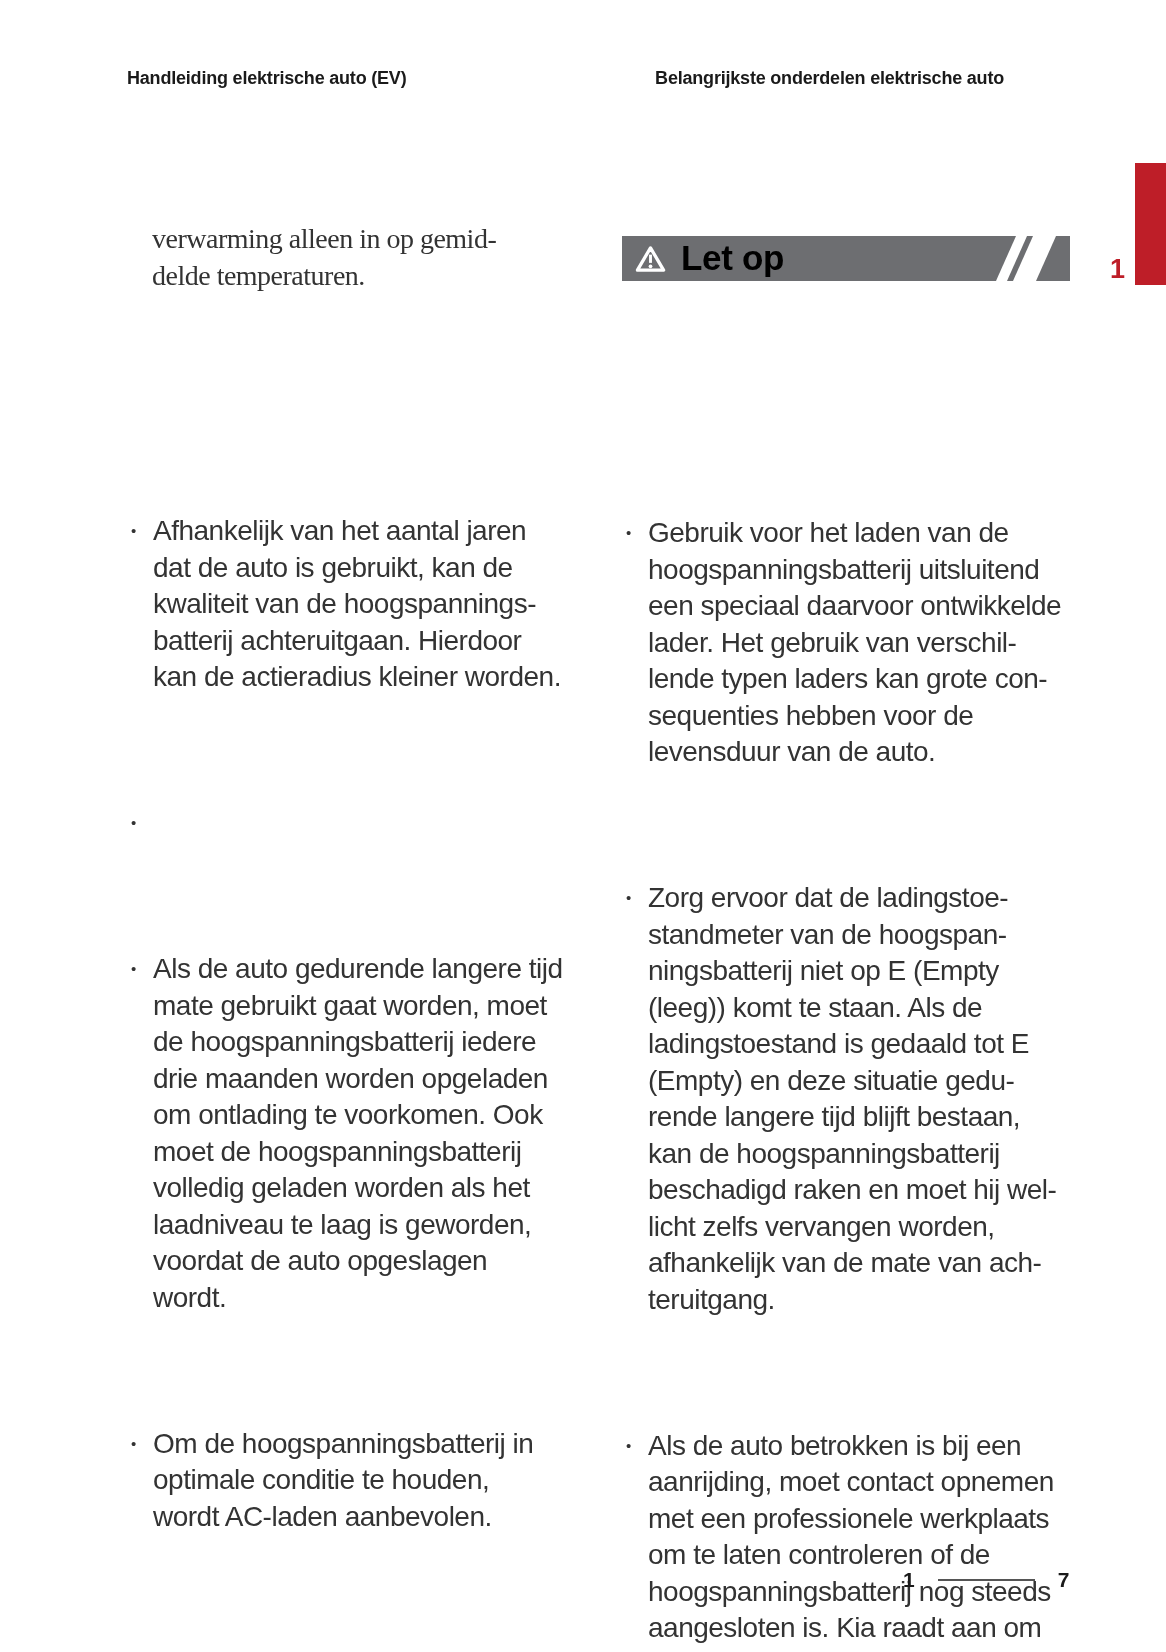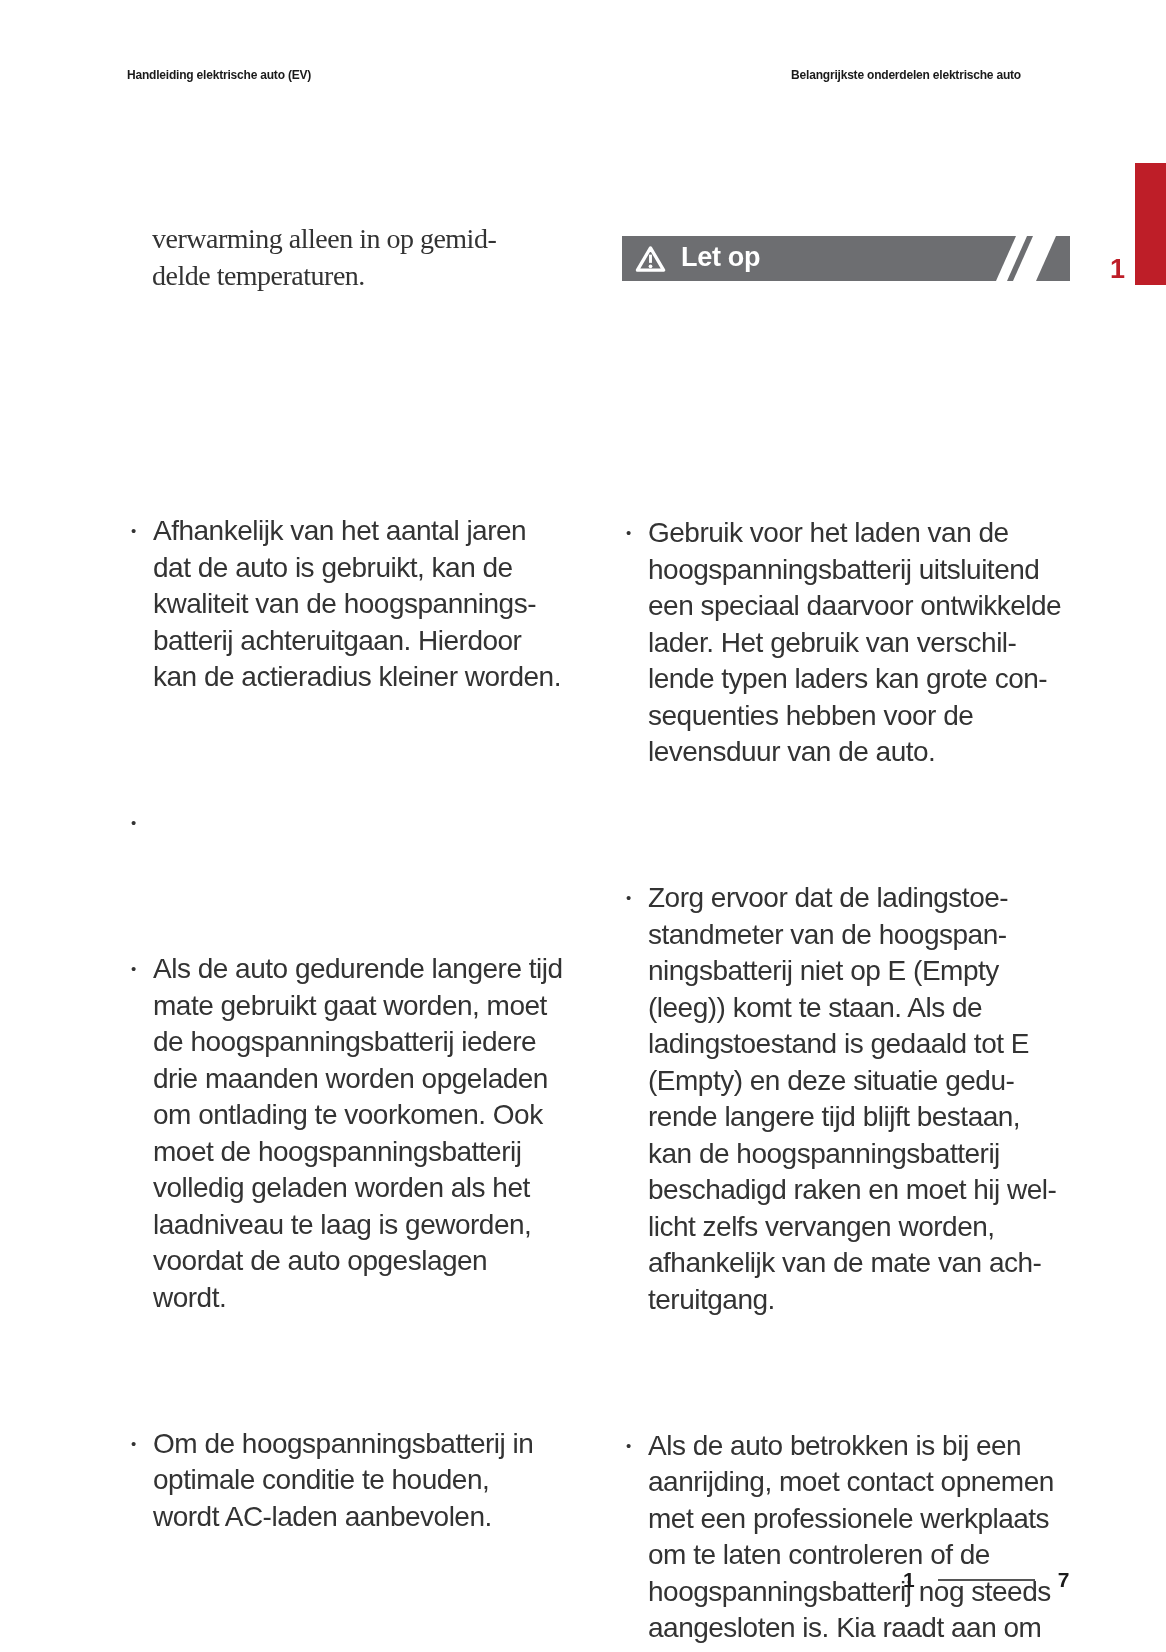--- a/index.html
+++ b/index.html
@@ -9,28 +9,28 @@
     height: 1652px;
     background: #fff;
     overflow: hidden;
     font-family: "Liberation Sans", sans-serif;
     color: var(--text, #333);
   }
   
   .hdr {
     position: absolute;
     top: 68px;
-    font-size: 12px;
+    font-size: 18px;
     font-weight: bold;
     color: #1a1a1a;
     letter-spacing: -0.2px;
     white-space: pre;
   }
   .hdr-left  { left: 127px; }
-  .hdr-right { right: 145px; }
+  .hdr-right { right: 162px; }
 
   
   .bodytext {
     font-size: 28px;
     line-height: 36.5px;
     letter-spacing: -0.5px;
     color: #333;
     white-space: pre;
   }
   .col-left  { position: absolute; left: 127px; top: 148px; width: 470px; }
@@ -57,22 +57,22 @@
   .callout-head {
     position: relative;
     height: 45px;
     background: var(--callout_gray, #6d6e71);
     display: flex;
     align-items: center;
     overflow: hidden;
   }
   .warning-icon { margin-left: 13px; flex: 0 0 auto; }
   .callout-title {
-    color: #ffffff;
-    font-size: 27px;
+    color: #000000;
+    font-size: 35px;
     font-weight: bold;
     margin-left: 15px;
     line-height: 1;
     padding-bottom: 3px;
     letter-spacing: -0.3px;
     white-space: pre;
   }
   .stripe {
     position: absolute;
     top: -6px;

